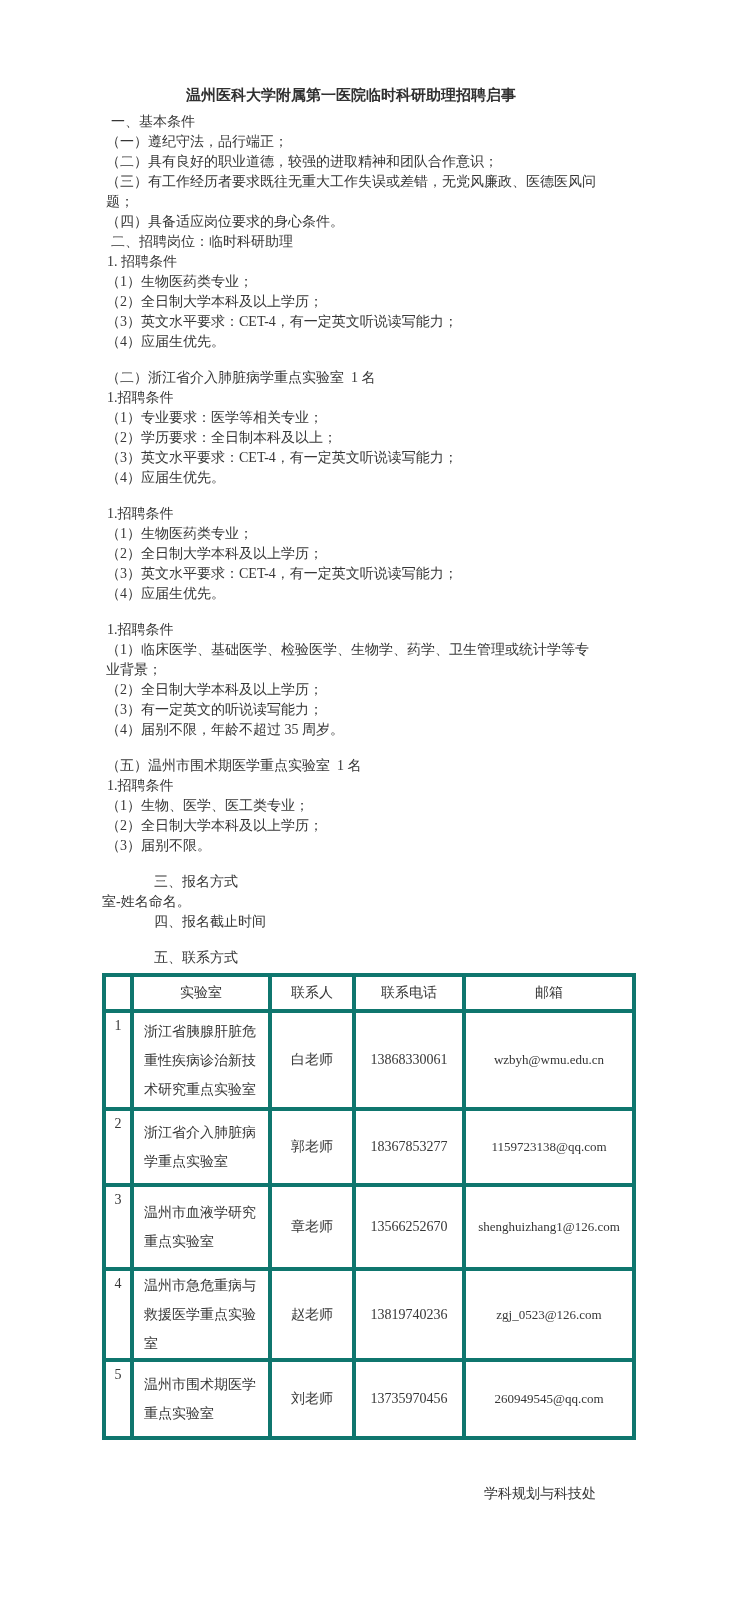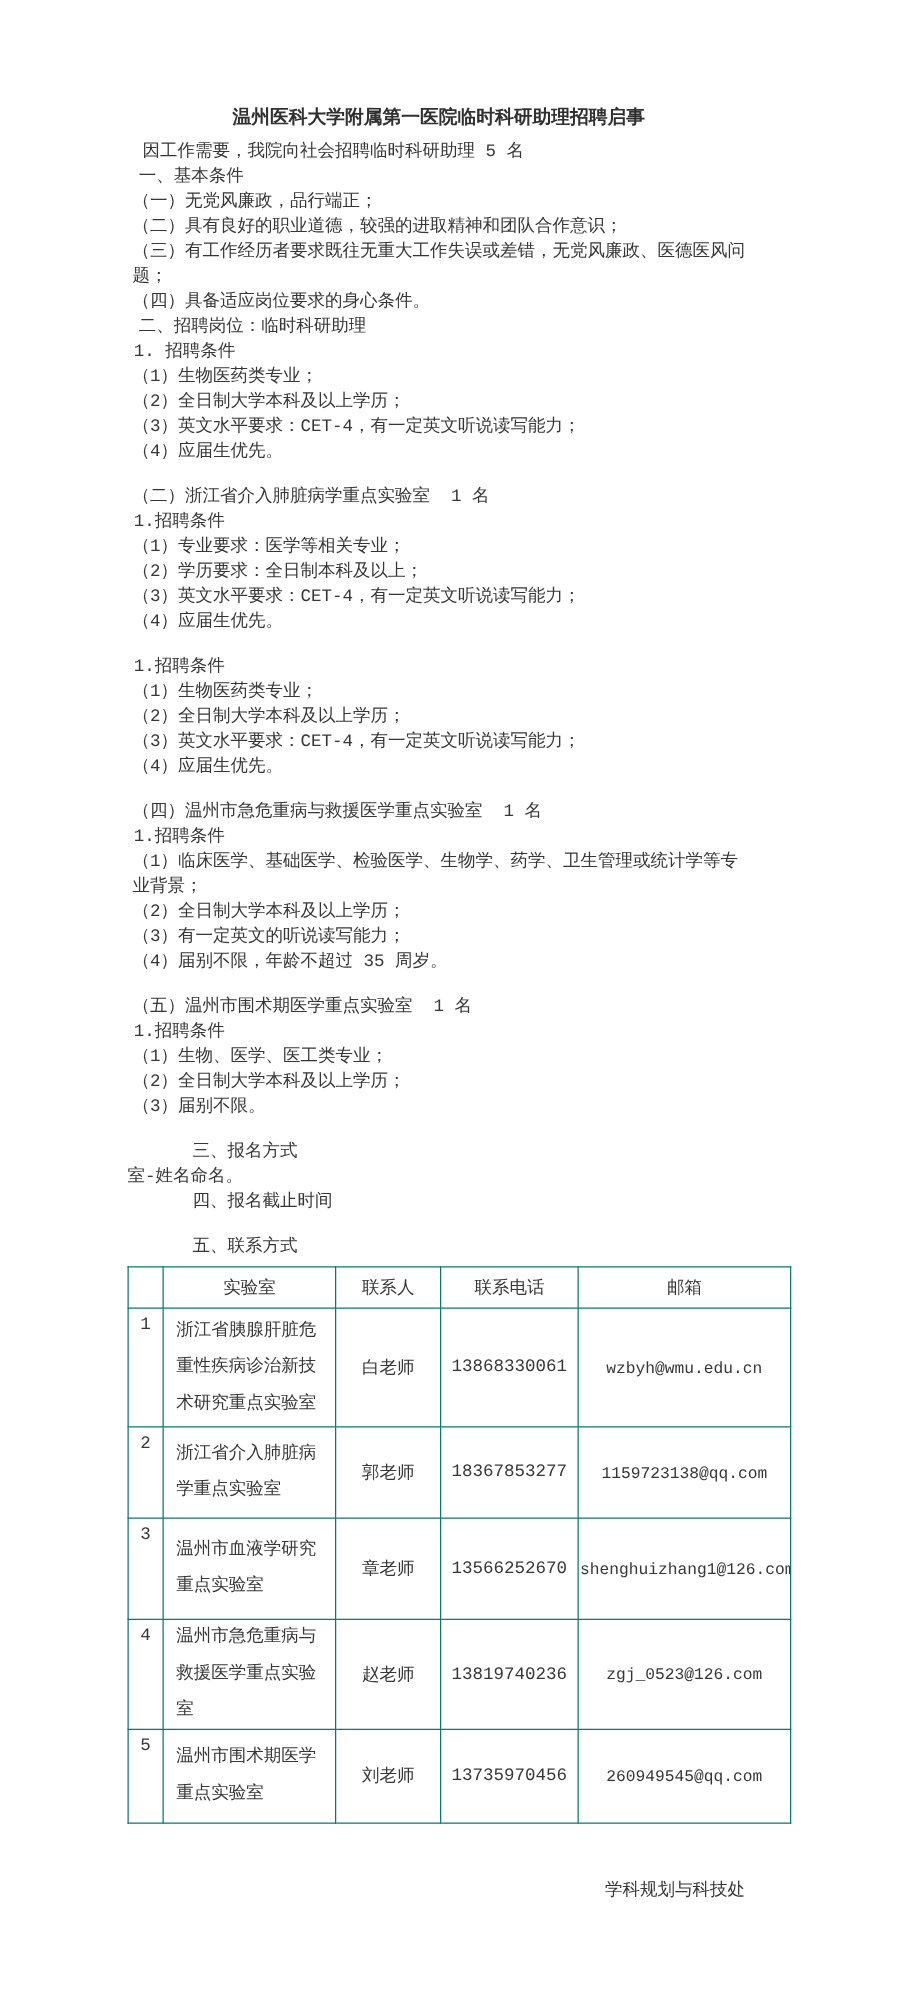--- a/index.html
+++ b/index.html
@@ -3,21 +3,21 @@
 <meta charset="utf-8">
 <style>
   html,body{margin:0;padding:0;background:#ffffff;}
   .page{
     position:relative;
     width:664px;height:1600px;
     box-sizing:border-box;
     padding:84px 64px 0 102px;
     background:#ffffff;
     color:#363636;
-    font-family:Liberation Mono, monospace;
+    font-family:Liberation Serif, serif;
     font-size:14px;
     overflow:hidden;
   }
   .title{
     font-weight:bold;
     font-size:15px;
     color:#303030;
     text-align:center;
     line-height:22px;
     margin-bottom:6px;
@@ -32,21 +32,21 @@
   .cont{margin-left:0px;}
   .gap{height:16px;}
   table.contact-table{
     border-collapse:collapse;
     table-layout:fixed;
     width:530px;
     margin-top:5px;
     color:#363636;
   }
   .contact-table th,.contact-table td{
-    border:1px solid #0f766e;
+    border:4px solid #0f766e;
     font-size:14px;
     overflow:hidden;
   }
   .contact-table th{
     font-weight:normal;
     height:30px;
     text-align:center;
     vertical-align:middle;
   }
   .c-no{width:28px;}
@@ -72,24 +72,23 @@
   .footer{margin-top:42px;text-align:right;margin-right:4px;}
   .sig{display:inline-block;text-align:center;line-height:24px;}
 </style>
 </head>
 <body>
 
 <div class="page">
 
   <div class="title">温州医科大学附属第一医院临时科研助理招聘启事</div>
 
-  <div class="line intro">因工作需要，我院向社会招聘临时科研助理 5 名</div>
 
   <div class="line cnsec">一、基本条件</div>
-  <div class="line">（一）无党风廉政，品行端正；</div>
+  <div class="line">（一）遵纪守法，品行端正；</div>
   <div class="line">（二）具有良好的职业道德，较强的进取精神和团队合作意识；</div>
   <div class="line">（三）有工作经历者要求既往无重大工作失误或差错，无党风廉政、医德医风问题；</div>
   <div class="line">（四）具备适应岗位要求的身心条件。</div>
 
   <div class="line cnsec">二、招聘岗位：临时科研助理</div>
 
   <div class="line num">1. 招聘条件</div>
   <div class="line">（1）生物医药类专业；</div>
   <div class="line">（2）全日制大学本科及以上学历；</div>
   <div class="line">（3）英文水平要求：CET-4，有一定英文听说读写能力；</div>
@@ -104,21 +103,20 @@
   <div class="line">（4）应届生优先。</div>
   <div class="gap"></div>
 
   <div class="line num">1.招聘条件</div>
   <div class="line">（1）生物医药类专业；</div>
   <div class="line">（2）全日制大学本科及以上学历；</div>
   <div class="line">（3）英文水平要求：CET-4，有一定英文听说读写能力；</div>
   <div class="line">（4）应届生优先。</div>
   <div class="gap"></div>
 
-  <div class="line">（四）温州市急危重病与救援医学重点实验室  1 名</div>
   <div class="line num">1.招聘条件</div>
   <div class="line">（1）临床医学、基础医学、检验医学、生物学、药学、卫生管理或统计学等专业背景；</div>
   <div class="line">（2）全日制大学本科及以上学历；</div>
   <div class="line">（3）有一定英文的听说读写能力；</div>
   <div class="line">（4）届别不限，年龄不超过 35 周岁。</div>
   <div class="gap"></div>
 
   <div class="line">（五）温州市围术期医学重点实验室  1 名</div>
   <div class="line num">1.招聘条件</div>
   <div class="line">（1）生物、医学、医工类专业；</div>

